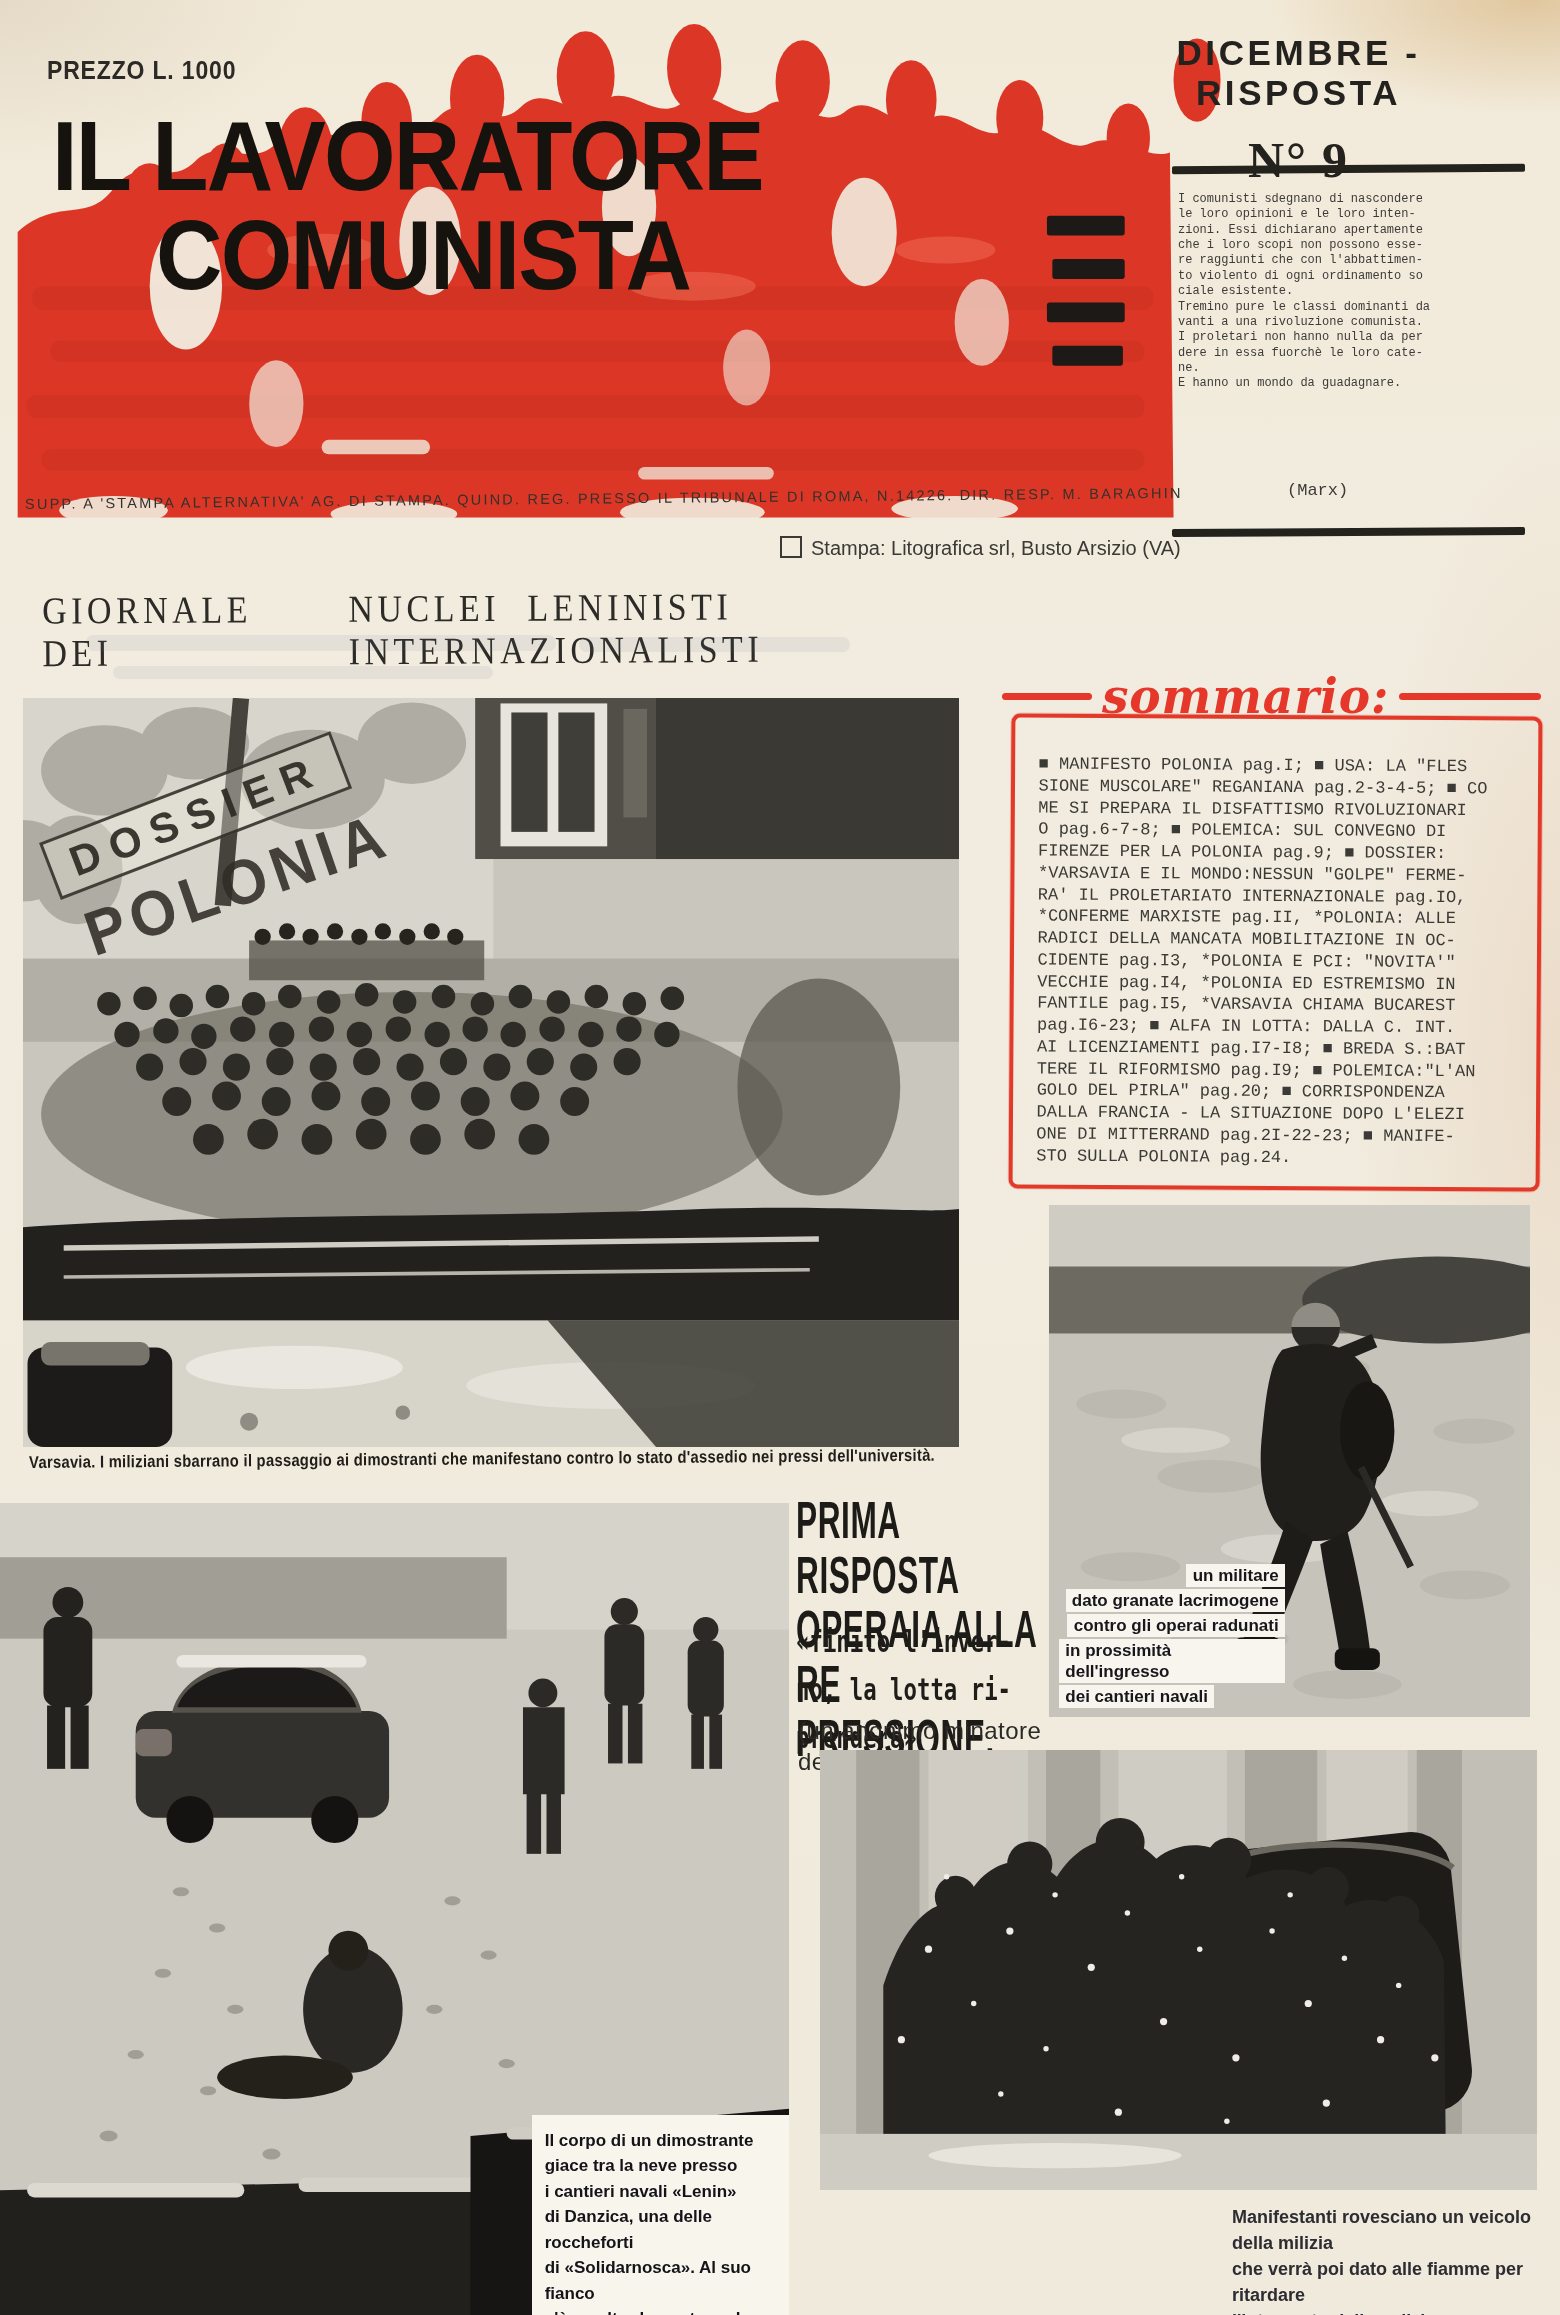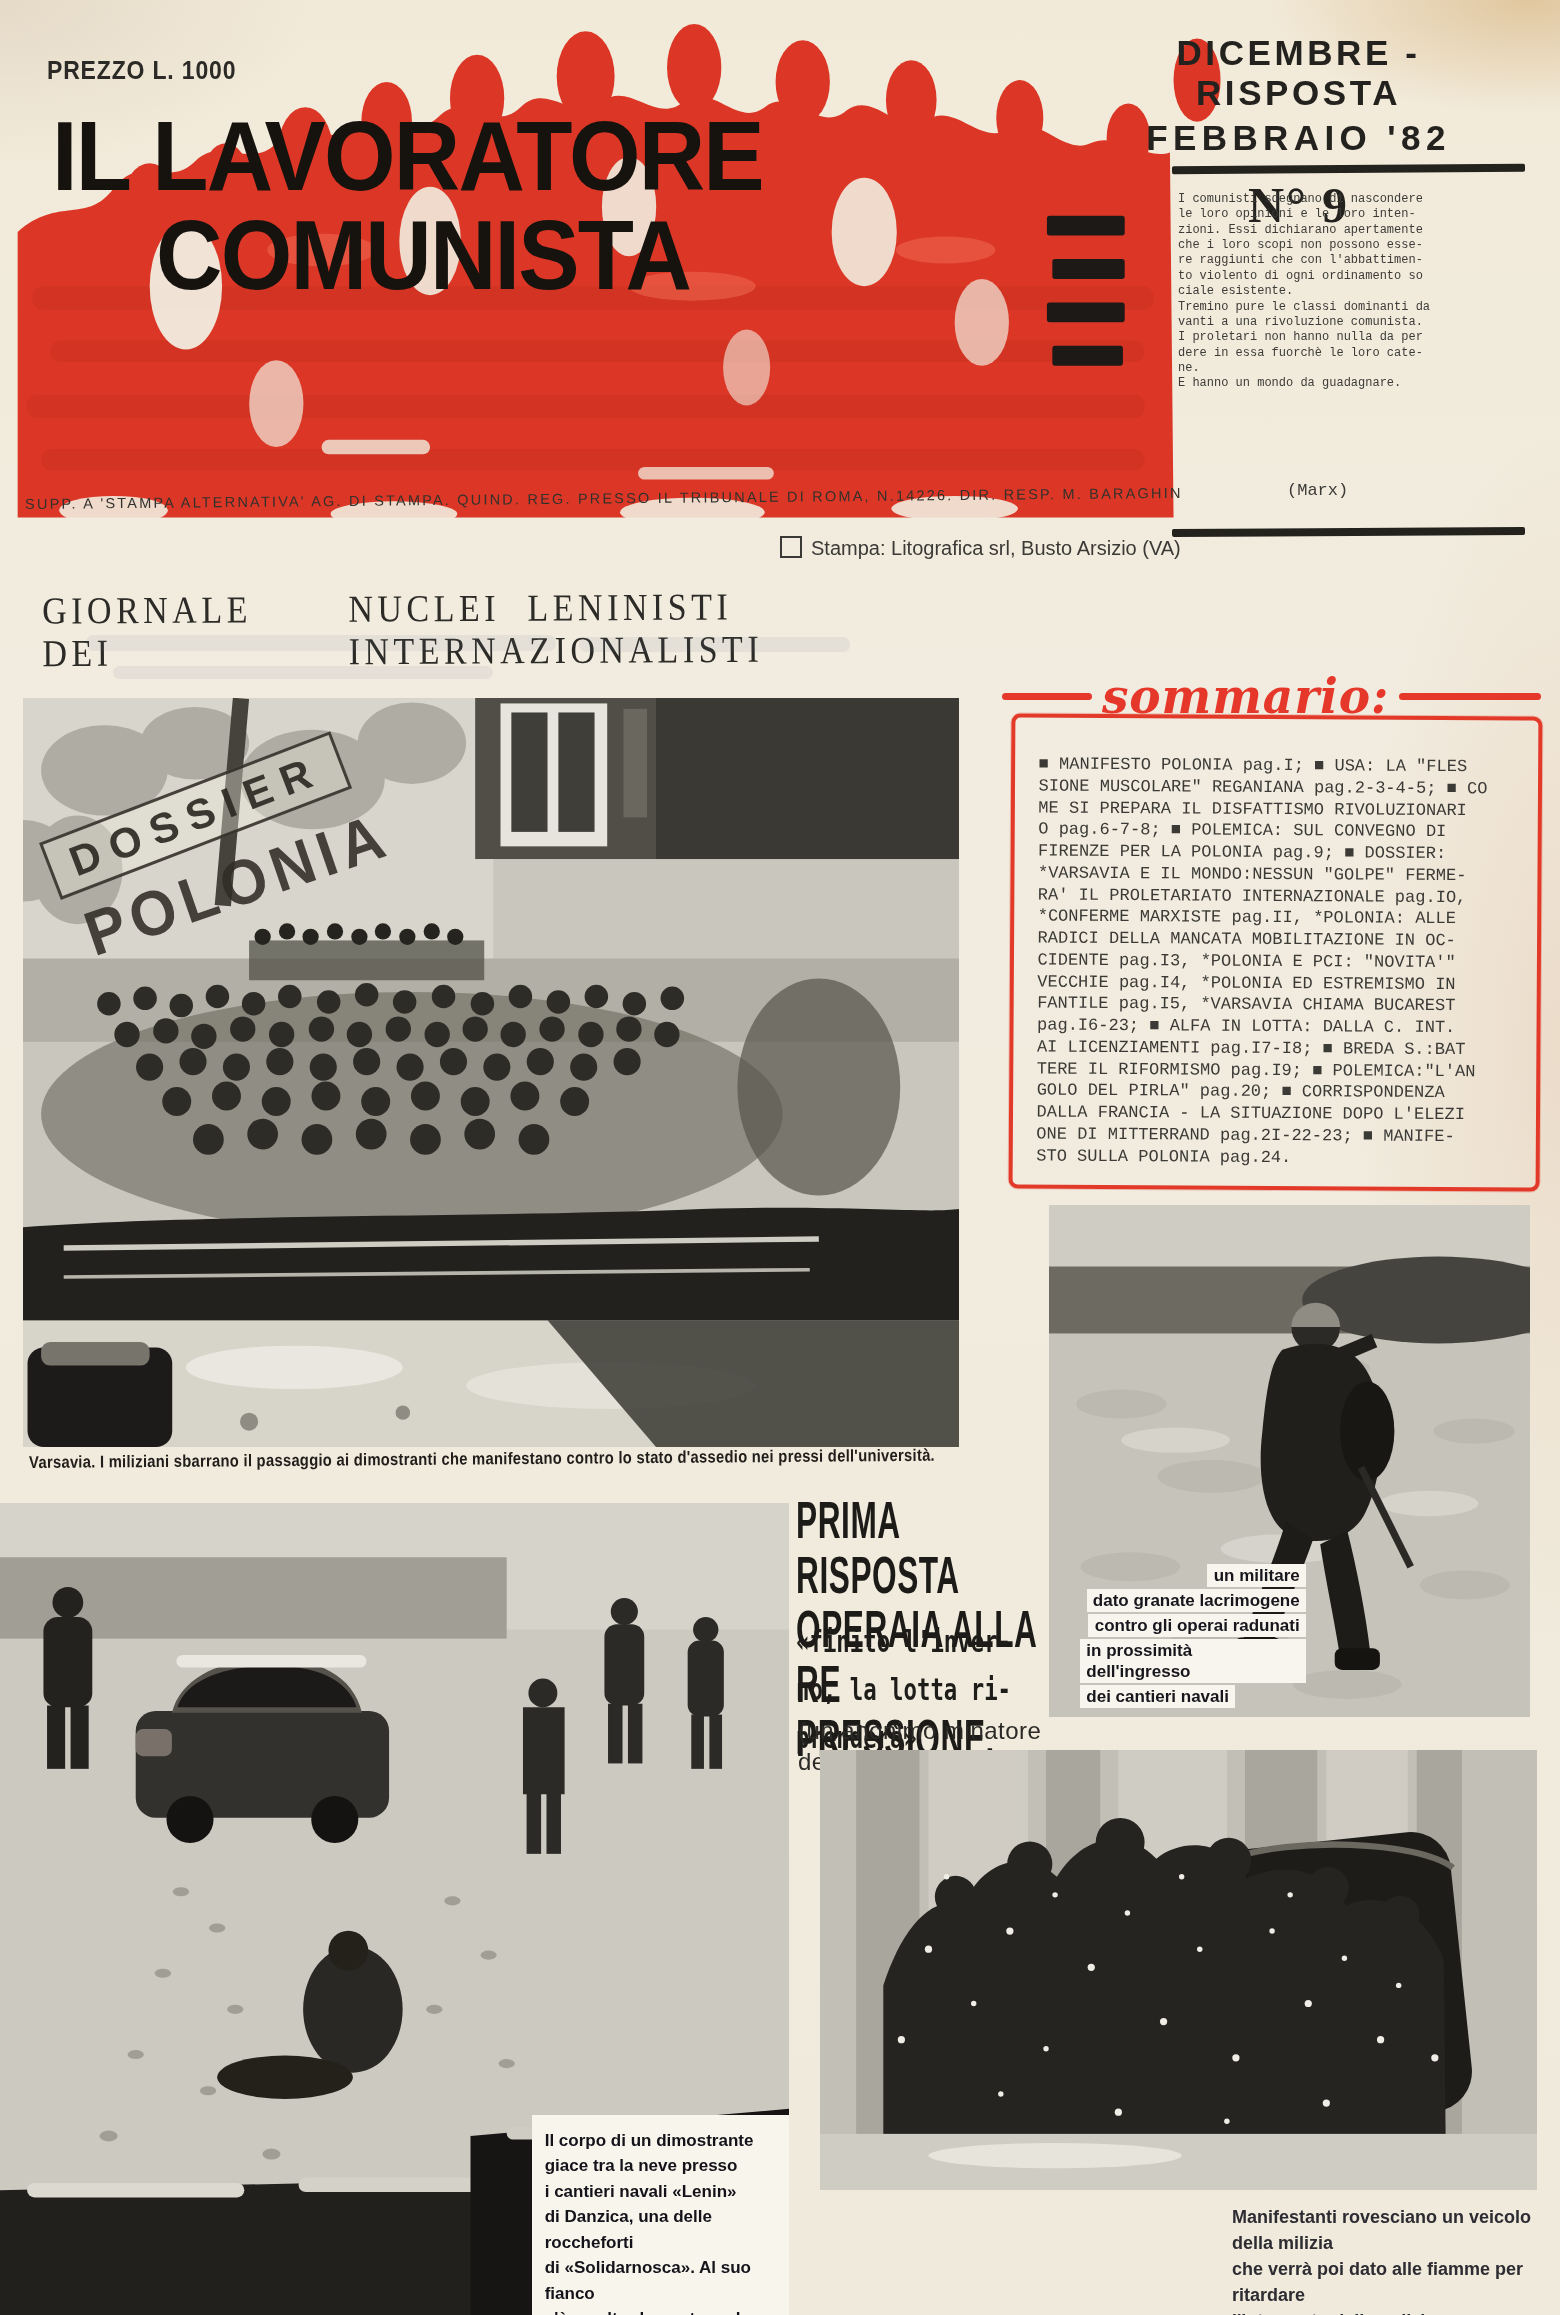--- a/index.html
+++ b/index.html
@@ -110,21 +110,20 @@
         <rect x="1158" y="366" width="78" height="22" rx="3"></rect>
       </g>
     </svg>
   </div>
 
   <div class="abs mast-line" style="left:52px;top:107px;font-size:92px;">IL LAVORATORE</div>
   <div class="abs mast-line" style="left:156px;top:206px;font-size:92px;">COMUNISTA</div>
 
   <div class="abs issue" style="left:1086px;top:33px;">
     <div class="l1">DICEMBRE - RISPOSTA</div>
-    <div class="l2">FEBBRAIO '82</div>
     <div class="num">N° 9</div>
   </div>
 
   <div class="abs rule" style="left:1172px;top:165px;width:353px;transform:rotate(-.4deg);"></div>
   <div class="abs mono marx prelines" style="left:1178px;top:192px;">I comunisti sdegnano di nascondere
 le loro opinioni e  le loro inten-
 zioni. Essi dichiarano apertamente
 che i loro scopi non possono esse-
 re raggiunti che con l'abbattimen-
 to violento di ogni ordinamento so
@@ -324,21 +323,21 @@
         <path d="M258,160 C300,145 340,155 355,190 C375,230 370,300 350,340 C335,372 290,380 262,362 C238,346 230,300 236,250 C240,210 244,175 258,160 Z" fill="#201f1b"></path>
         <ellipse cx="352" cy="250" rx="30" ry="55" fill="#181714"></ellipse>
         <path d="M262,350 C250,390 228,440 215,480 L245,492 C260,450 280,405 292,370 Z" fill="#1d1c18"></path>
         <path d="M330,360 C340,400 350,450 355,492 L322,500 C315,455 305,410 300,375 Z" fill="#1d1c18"></path>
         <rect x="205" y="478" width="52" height="24" rx="8" fill="#151411"></rect>
         <rect x="316" y="490" width="50" height="24" rx="8" fill="#151411"></rect>
         <line x1="345" y1="290" x2="400" y2="400" stroke="#2a2925" stroke-width="8"></line>
         <line x1="300" y1="175" x2="360" y2="150" stroke="#201f1b" stroke-width="16"></line>
       </g>
     </svg>
-    <div class="abs strips" style="left:31px;bottom:9px;width:226px;">
+    <div class="abs strips" style="left:10px;bottom:9px;width:226px;">
       <span>un militare</span>
       <span>dato granate lacrimogene</span>
       <span>contro gli operai radunati</span>
       <span>in prossimità dell'ingresso</span>
       <span>dei cantieri navali</span>
     </div>
   </div>
 
   <div class="abs headline prelines" style="left:796px;top:1494px;width:398px;">PRIMA RISPOSTA
 OPERAIA ALLA RE

